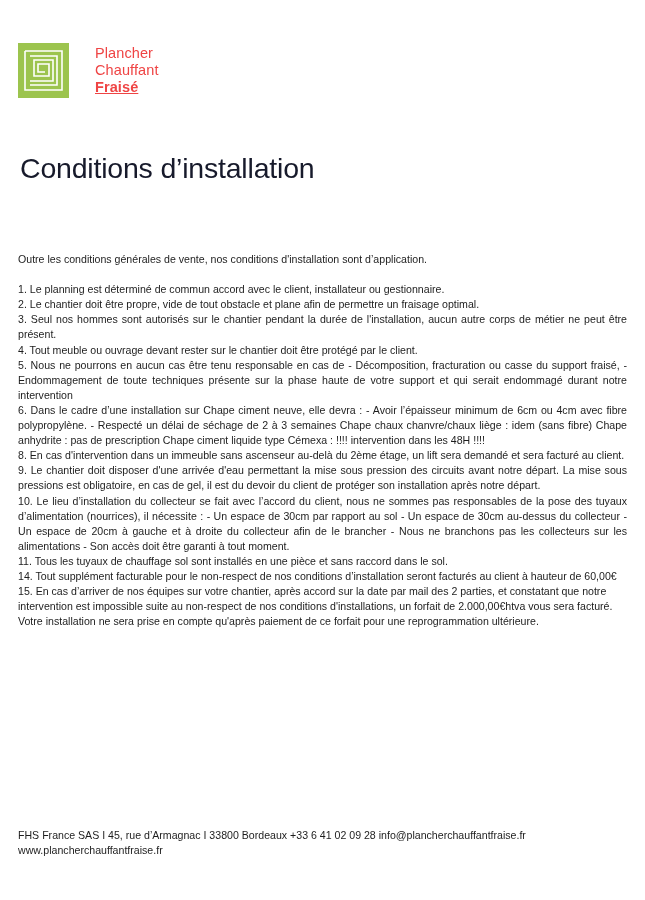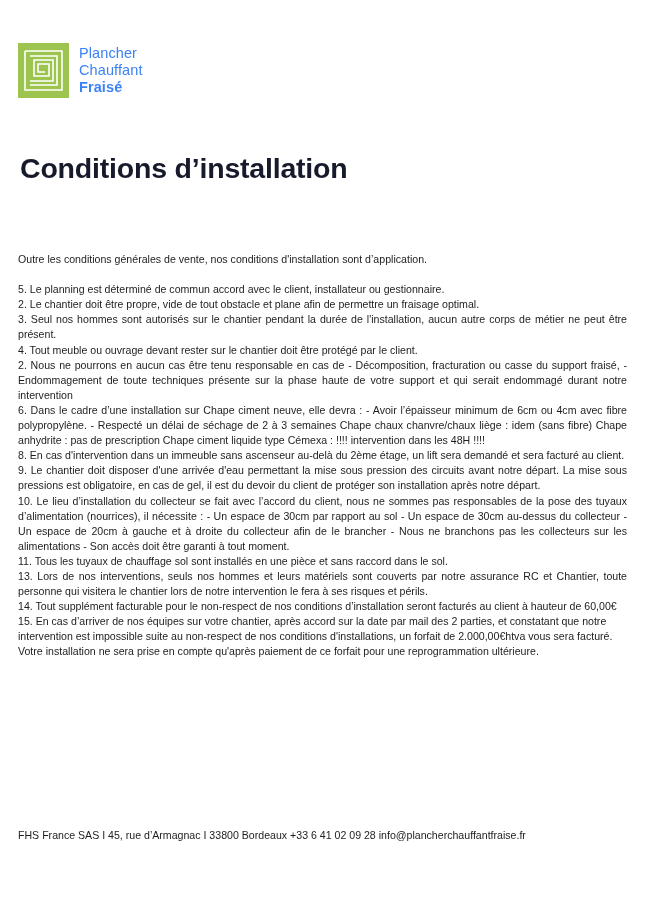--- a/index.html
+++ b/index.html
@@ -38,42 +38,42 @@
     background: #9cc44e;
     flex: 0 0 auto;
     position: relative;
   }
   .logo-mark svg {
     display: block;
     width: 51px;
     height: 55px;
   }
   .logo-words {
-    margin-left: 10px;
+    margin-left: 26px;
     padding-top: 2px;
     line-height: 1.18;
-    color: #3b82f6;
+    color: #ef4444;
     font-size: 14.5px;
     letter-spacing: 0.1px;
   }
   .logo-words .lw1,
   .logo-words .lw2 { font-weight: 400; display: block; }
-  .logo-words .lw3 { font-weight: 700; display: block; }
+  .logo-words .lw3 { font-weight: 700; display: block; text-decoration: underline; }
 
   
   .title {
     position: absolute;
     left: 20px;
     top: 130px;
     width: 600px;
   }
   .title .t-line1 {
     display: block;
     font-size: 28.5px;
-    font-weight: 700;
+    font-weight: 400;
     color: #171a2b;
     letter-spacing: -0.2px;
     line-height: 1.22;
   }
   .title .t-line2 {
     display: block;
     font-size: 28.5px;
     font-weight: 700;
     color: #93c142;
     letter-spacing: -0.2px;
@@ -132,32 +132,32 @@
       <span class="lw3">Fraisé</span>
     </div>
   </div>
 
   <h1 class="title">
     <span class="t-line1">Conditions d’installation</span>
   </h1>
 
   <div class="body-copy">
     <p class="spacer-after">Outre les conditions générales de vente, nos conditions d'installation sont d’application.</p>
-    <p>5. Le planning est déterminé de commun accord avec le client, installateur ou gestionnaire.</p>
+    <p>1. Le planning est déterminé de commun accord avec le client, installateur ou gestionnaire.</p>
     <p>2. Le chantier doit être propre, vide de tout obstacle et plane afin de permettre un fraisage optimal.</p>
     <p>3. Seul nos hommes sont autorisés sur le chantier pendant la durée de l'installation, aucun autre corps de métier ne peut être présent.</p>
     <p>4. Tout meuble ou ouvrage devant rester sur le chantier doit être protégé par le client.</p>
-    <p>2. Nous ne pourrons en aucun cas être tenu responsable en cas de - Décomposition, fracturation ou casse du support fraisé, - Endommagement de toute techniques présente sur la phase haute de votre support et qui serait endommagé durant notre intervention</p>
+    <p>5. Nous ne pourrons en aucun cas être tenu responsable en cas de - Décomposition, fracturation ou casse du support fraisé, - Endommagement de toute techniques présente sur la phase haute de votre support et qui serait endommagé durant notre intervention</p>
     <p>6. Dans le cadre d’une installation sur Chape ciment neuve, elle devra : - Avoir l’épaisseur minimum de 6cm ou 4cm avec fibre polypropylène. - Respecté un délai de séchage de 2 à 3 semaines Chape chaux chanvre/chaux liège : idem (sans fibre) Chape anhydrite : pas de prescription Chape ciment liquide type Cémexa : !!!! intervention dans les 48H !!!!</p>
     <p>8. En cas d'intervention dans un immeuble sans ascenseur au-delà du 2ème étage, un lift sera demandé et sera facturé au client.</p>
     <p>9. Le chantier doit disposer d'une arrivée d'eau permettant la mise sous pression des circuits avant notre départ. La mise sous pressions est obligatoire, en cas de gel, il est du devoir du client de protéger son installation après notre départ.</p>
     <p>10. Le lieu d’installation du collecteur se fait avec l’accord du client, nous ne sommes pas responsables de la pose des tuyaux d’alimentation (nourrices), il nécessite : - Un espace de 30cm par rapport au sol - Un espace de 30cm au-dessus du collecteur - Un espace de 20cm à gauche et à droite du collecteur afin de le brancher - Nous ne branchons pas les collecteurs sur les alimentations - Son accès doit être garanti à tout moment.</p>
     <p>11. Tous les tuyaux de chauffage sol sont installés en une pièce et sans raccord dans le sol.</p>
-    <p>13. Lors de nos interventions, seuls nos hommes et leurs matériels sont couverts par notre assurance RC et Chantier, toute personne qui visitera le chantier lors de notre intervention le fera à ses risques et périls.</p>
     <p>14. Tout supplément facturable pour le non-respect de nos conditions d’installation seront facturés au client à hauteur de 60,00€</p>
     <p>15. En cas d’arriver de nos équipes sur votre chantier, après accord sur la date par mail des 2 parties, et constatant que notre intervention est impossible suite au non-respect de nos conditions d'installations, un forfait de 2.000,00€htva vous sera facturé. Votre installation ne sera prise en compte qu'après paiement de ce forfait pour une reprogrammation ultérieure.</p>
   </div>
 
   <div class="footer">
     <span>FHS France SAS I 45, rue d’Armagnac I 33800 Bordeaux +33 6 41 02 09 28 info@plancherchauffantfraise.fr</span>
+    <span>www.plancherchauffantfraise.fr</span>
   </div>
 
 </div>
 
 </body></html>

